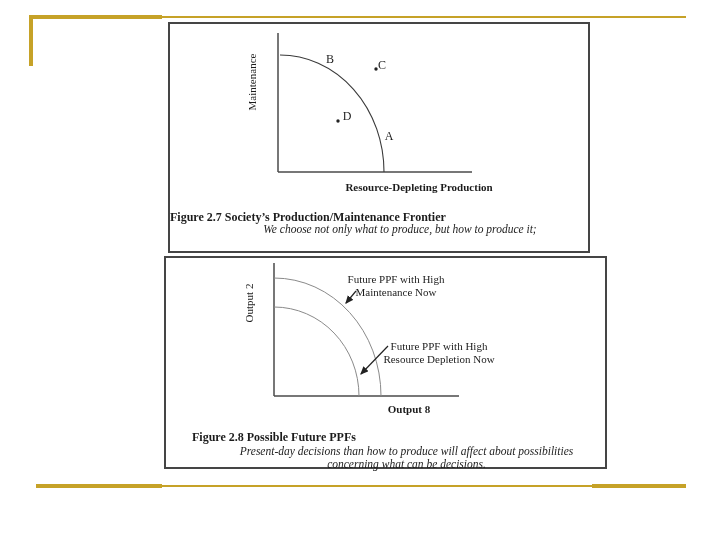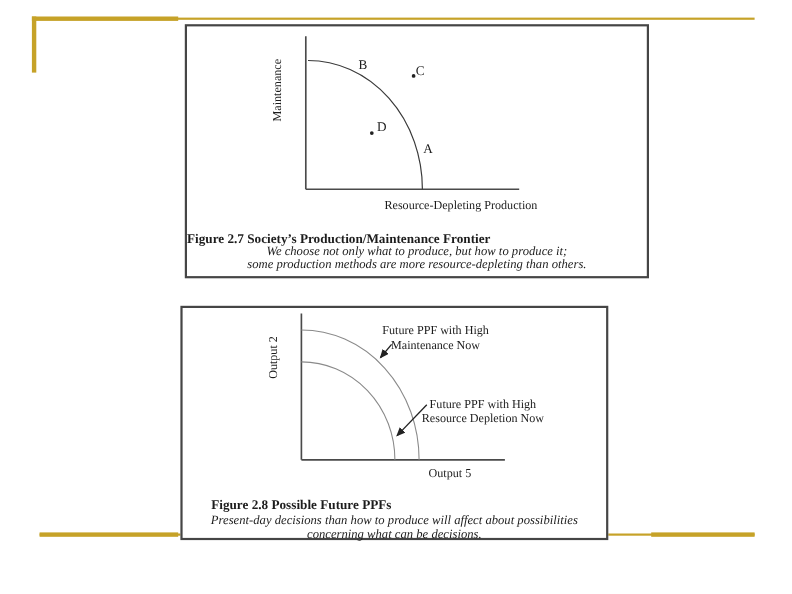--- a/index.html
+++ b/index.html
@@ -3,23 +3,23 @@
 <meta charset="utf-8">
 <style>
   html,body{margin:0;padding:0;background:#fff;}
   .slide{position:relative;width:720px;height:540px;background:#ffffff;overflow:hidden;
          font-family:"Liberation Serif","DejaVu Serif",serif;color:#1c1c1c;}
   .gold{position:absolute;background:#C6A228;}
   .panel{position:absolute;background:#ffffff;border:2px solid #454545;box-sizing:border-box;}
   .panel svg{position:absolute;left:0;top:0;}
   .pt-label{position:absolute;font-size:12px;transform:translate(-50%,-50%);}
   .ylab{position:absolute;font-size:11px;text-align:center;transform:rotate(-90deg);}
-  .xlab{position:absolute;font-size:11px;text-align:center;}
+  .xlab{position:absolute;font-size:11px;text-align:center;font-weight:bold;}
   .cap-bold{position:absolute;width:100%;font-size:12px;font-weight:bold;}
-  .cap-it{position:absolute;width:100%;text-align:center;font-size:11.5px;font-style:italic;}
+  .cap-it{position:absolute;width:100%;text-align:center;font-size:11.5px;font-style:italic;margin-left:21px;}
   .ann{position:absolute;font-size:11px;text-align:center;line-height:13px;}
   .u{}
 </style>
 </head>
 <body>
 
 <div class="slide">
 
   <div class="gold" style="left:30px;top:16px;width:656px;height:2px;"></div>
   <div class="gold" style="left:29px;top:15px;width:133px;height:4px;"></div>
@@ -45,24 +45,23 @@
 
     <span class="pt-label" style="left:160px;top:35px;">B</span>
     <span class="pt-label" style="left:212px;top:41px;">C</span>
     <span class="pt-label" style="left:177px;top:92px;">D</span>
     <span class="pt-label" style="left:219px;top:112px;">A</span>
 
     <span class="xlab" style="left:138px;top:157px;width:222px;">Resource-Depleting Production</span>
 
     <div class="cap-bold" style="top:186px;">Figure 2.7 Society’s Production/Maintenance Frontier</div>
     <div class="cap-it" style="top:199px;">We choose not only what to produce, but how to produce it;</div>
-    <div class="cap-it" style="top:211px;">some production methods are more resource-depleting than others.</div>
   </section>
 
-  <section class="panel" style="left:164px;top:278px;width:389px;height:213px;">
+  <section class="panel" style="left:164px;top:256px;width:443px;height:213px;">
 
     <svg width="415" height="209" viewBox="0 0 415 209">
       <defs>
         <marker id="arrowhead" markerWidth="8" markerHeight="8" refX="6" refY="3" orient="auto">
           <path d="M0,0 L7,3 L0,6 Z" fill="#222"></path>
         </marker>
       </defs>
 
       <line x1="108" y1="5" x2="108" y2="138" stroke="#4a4a4a" stroke-width="1.5"></line>
       <line x1="108" y1="138" x2="293" y2="138" stroke="#4a4a4a" stroke-width="1.5"></line>
@@ -80,20 +79,20 @@
     <div class="ann" style="left:148px;top:15px;width:164px;">
       <span>Future PPF with High</span><br>
       <span>Maintenance Now</span>
     </div>
 
     <div class="ann" style="left:188px;top:82px;width:170px;">
       <span>Future PPF with High</span><br>
       <span>Resource Depletion Now</span>
     </div>
 
-    <span class="xlab" style="left:183px;top:145px;width:120px;">Output 5</span>
+    <span class="xlab" style="left:183px;top:145px;width:120px;">Output 8</span>
 
     <div class="cap-bold" style="top:172px;padding-left:26px;">Figure 2.8 Possible Future PPFs</div>
     <div class="cap-it" style="top:187px;"><span>Present-day decisions than </span><span class="u">how to produce</span><span> will affect about possibilities</span></div>
     <div class="cap-it" style="top:200px;"><span>concerning </span><span class="u">what can be decisions.</span></div>
   </section>
 
 </div>
 
 </body></html>

